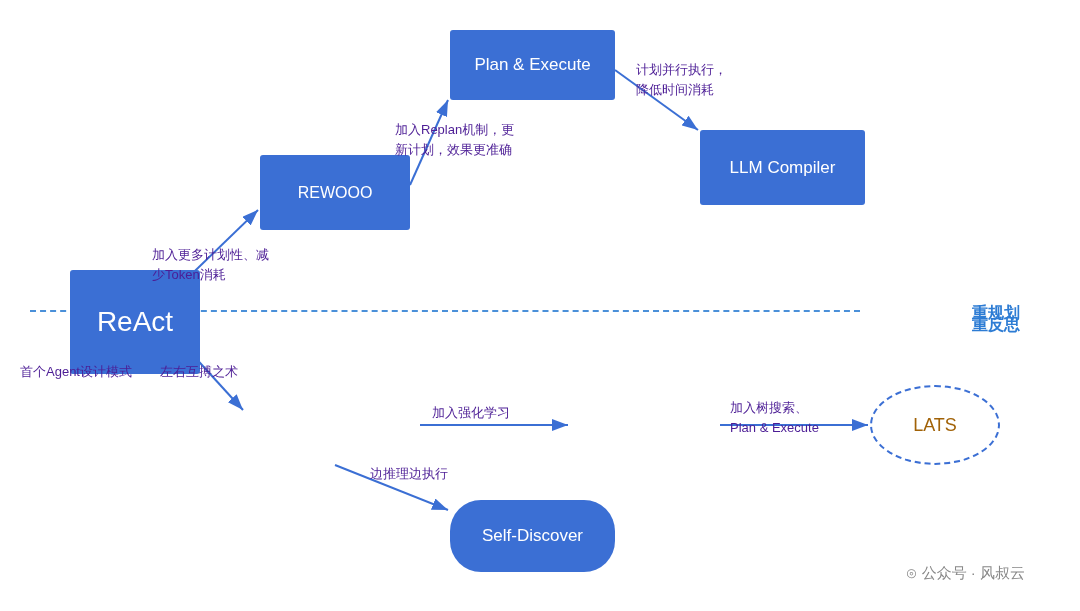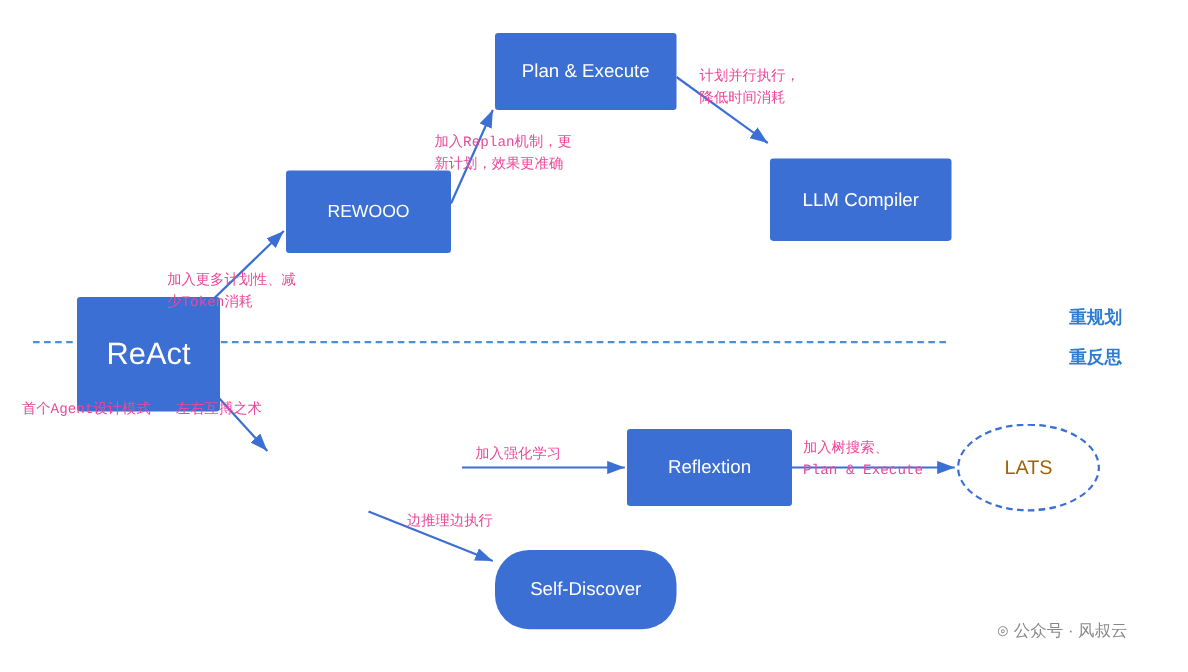--- a/index.html
+++ b/index.html
@@ -37,23 +37,22 @@
       align-items: center;
       justify-content: center;
       text-align: center;
       font-size: 18px;
       font-weight: 500;
       border-radius: 50%;
     }
     .label-text {
       position: absolute;
       font-size: 13px;
-      color: #ec4899;
+      color: #4c1d95;
       line-height: 1.5;
-      font-family: Liberation Mono, monospace;
     }
     .section-label {
       position: absolute;
       font-size: 16px;
       font-weight: 600;
       color: #2d7cd4;
     }
     .footer-text {
       position: absolute;
       font-size: 15px;
@@ -97,43 +96,40 @@
 
     <line x1="420" y1="425" x2="568" y2="425" stroke="#3b6fd4" stroke-width="2" marker-end="url(#arrowhead)"></line>
 
     <line x1="335" y1="465" x2="448" y2="510" stroke="#3b6fd4" stroke-width="2" marker-end="url(#arrowhead)"></line>
 
     <line x1="720" y1="425" x2="868" y2="425" stroke="#3b6fd4" stroke-width="2" marker-end="url(#arrowhead)"></line>
   </svg>
 
   <div class="dashed-divider" style="top: 310px; left: 30px; width: 830px;"></div>
 
-  <div class="section-label" style="top: 279px; right: 60px;">重规划</div>
+  <div class="section-label" style="top: 303px; right: 60px;">重规划</div>
   <div class="section-label" style="top: 315px; right: 60px;">重反思</div>
 
   <div class="node" style="left:40px; top:270px; width:130px; height:104px; font-size:28px;margin-left:30px;">
     <span>ReAct</span>
   </div>
 
   <div class="node" style="left:260px; top:155px; width:150px; height:75px;">
     <span>REWOOO</span>
   </div>
 
   <div class="node" style="left:450px; top:30px; width:165px; height:70px; font-size:17px;">
     <span>Plan &amp; Execute</span>
   </div>
 
-  <div class="node" style="left:700px; top:144px; width:165px; height:75px; font-size:17px;">
+  <div class="node" style="left:700px; top:130px; width:165px; height:75px; font-size:17px;">
     <span>LLM Compiler</span>
   </div>
 
 
-  <div class="node" style="left:570px; top:390px; width:150px; height:70px; font-size:17px;">
-    <span>Reflextion</span>
-  </div>
 
   <div class="node" style="left:450px; top:500px; width:165px; height:72px; font-size:17px;border-radius:31px;">
     <span>Self-Discover</span>
   </div>
 
   <div class="node-dashed" style="left:870px; top:385px; width:130px; height:80px; font-size:18px;">
     <span>LATS</span>
   </div>
 
   <div class="label-text" style="left:20px; top:362px; font-size:13px;">

